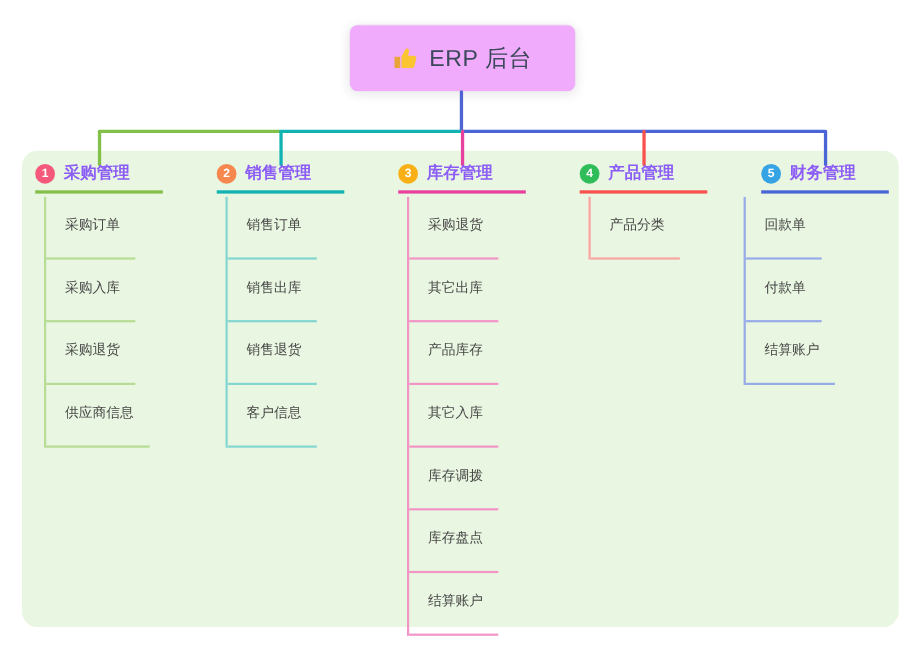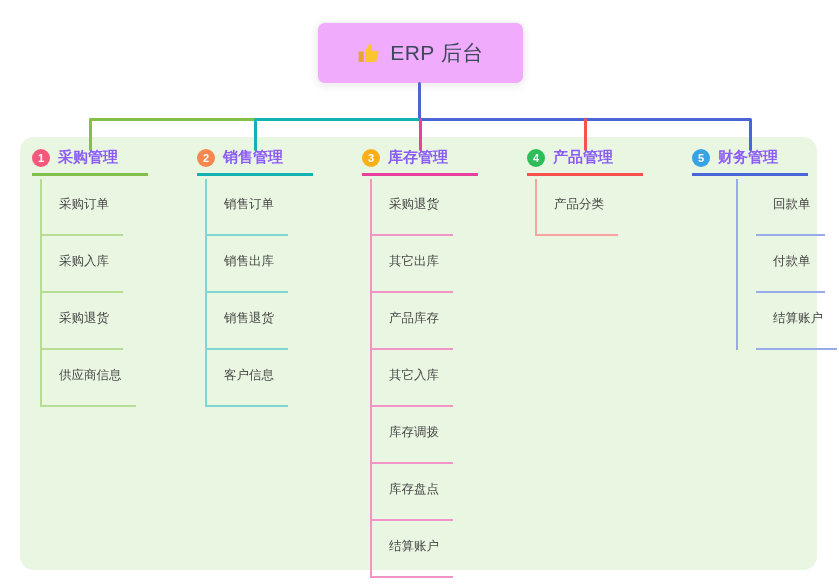--- a/index.html
+++ b/index.html
@@ -151,21 +151,21 @@
           <span>产品分类</span>
         </li>
       </ul>
   </div>
 <div class="line vline" style="left: 749px; top: 118px; height: 33px; background: rgb(74, 101, 213);"></div>
   <div>
     <div class="branch-title" style="left: 692px; border-bottom-color: rgb(74, 101, 213);">
       <span class="badge" style="background: rgb(53, 163, 228);">5</span>
       <span class="t">财务管理</span>
     </div>
-    <ul class="children" style="left: 736px; border-left-color: rgb(151, 171, 232); padding-left: 18px;">
+    <ul class="children" style="left: 676px; border-left-color: rgb(151, 171, 232);">
         <li style="border-bottom-color: rgb(151, 171, 232);">
           <span>回款单</span>
         </li>
         <li style="border-bottom-color: rgb(151, 171, 232);">
           <span>付款单</span>
         </li>
         <li style="border-bottom-color: rgb(151, 171, 232);">
           <span>结算账户</span>
         </li>
       </ul>

